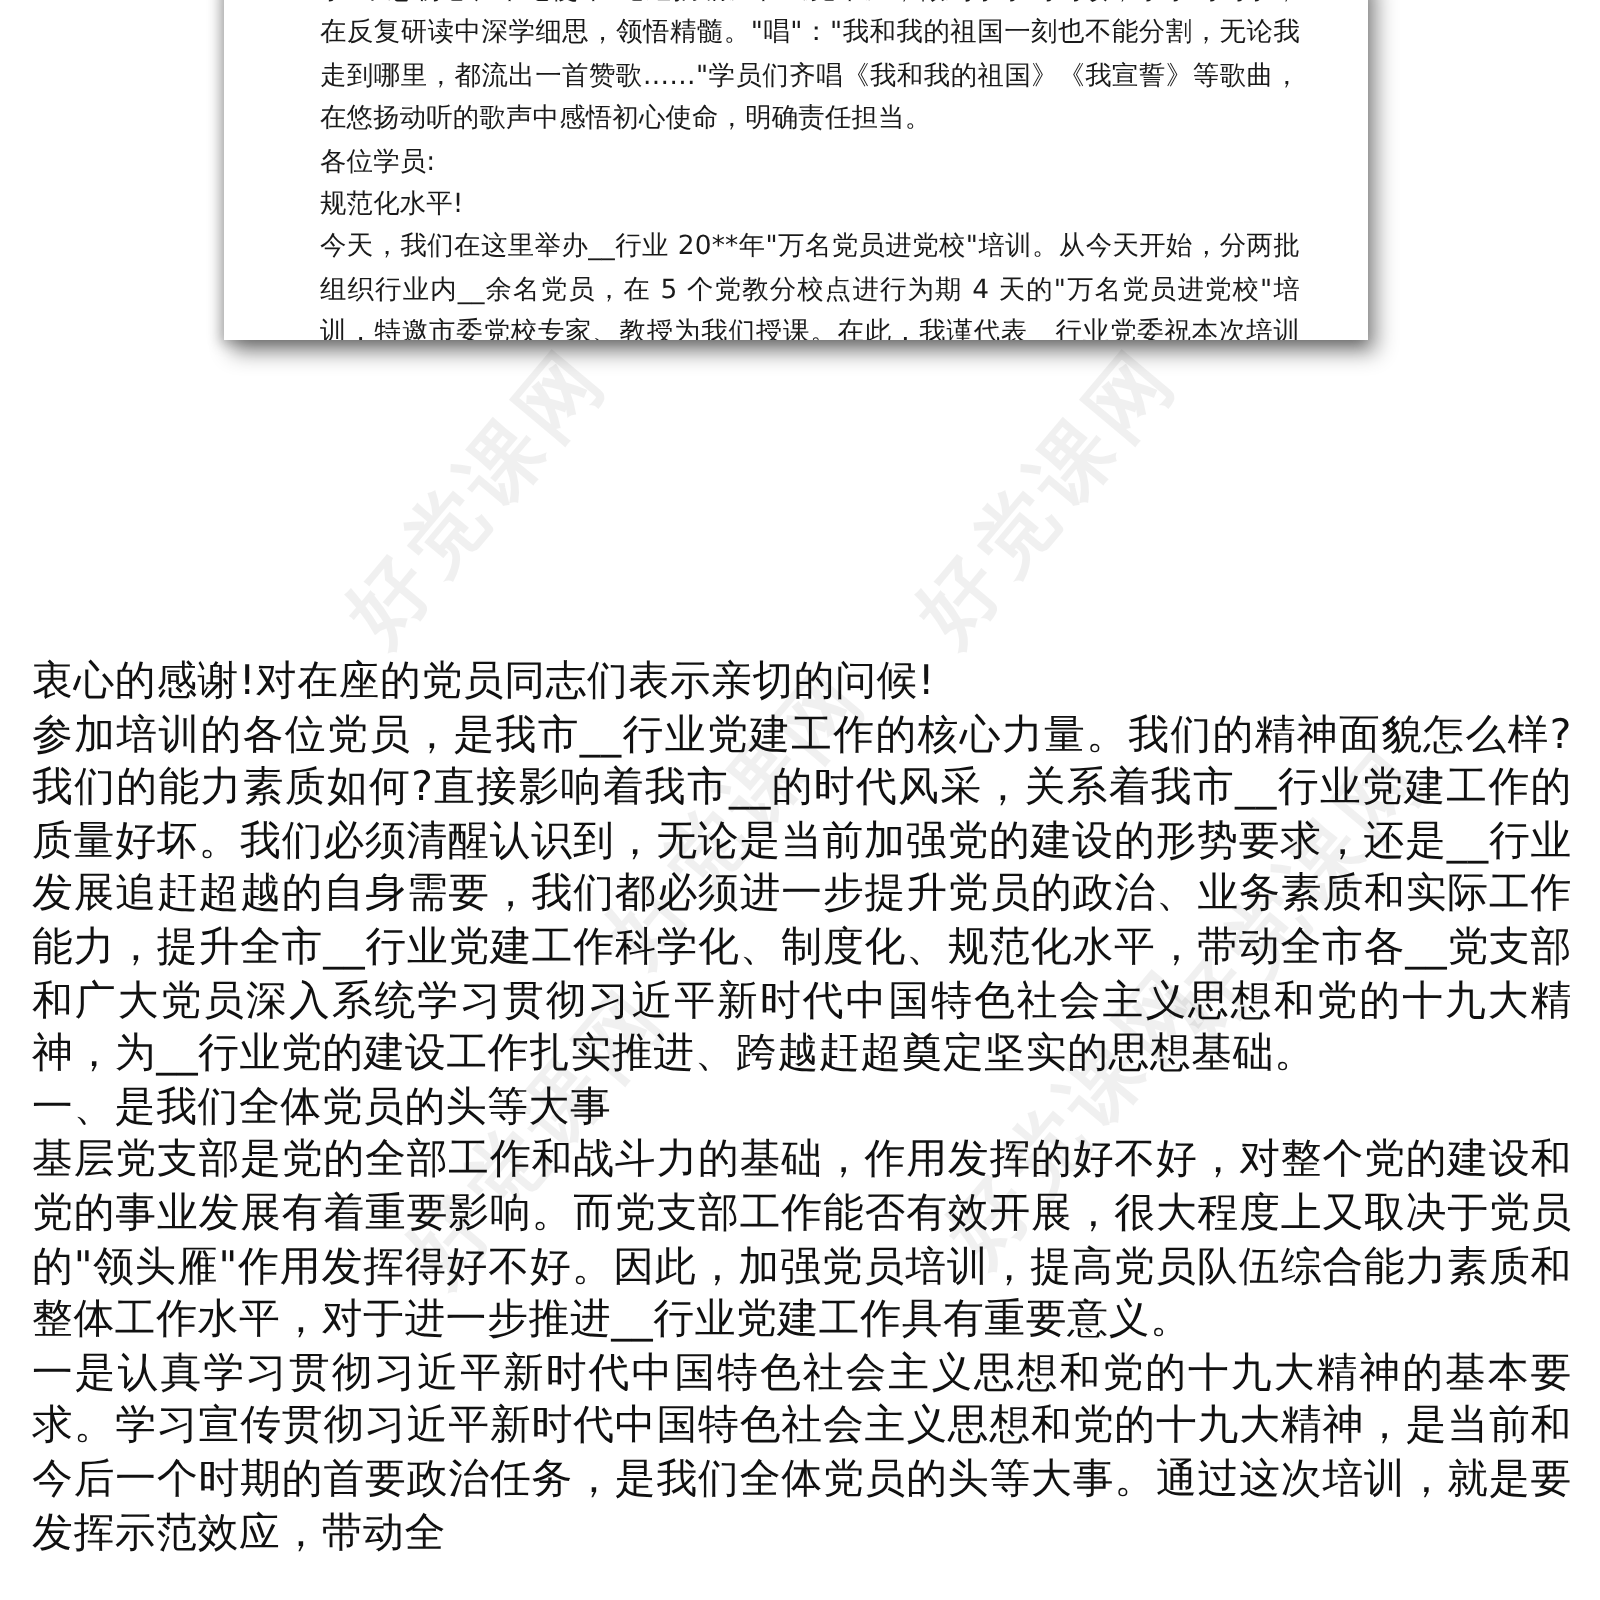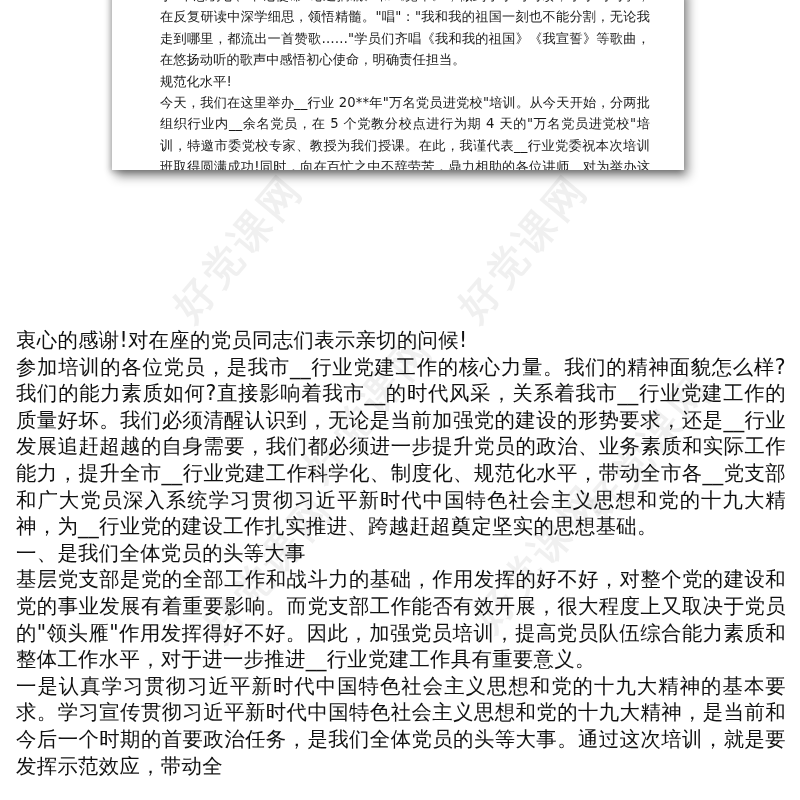--- a/index.html
+++ b/index.html
@@ -39,20 +39,21 @@
 <div class="watermark" style="left:150px; top:220px;">好党课网</div>
 <div class="watermark" style="left:435px; top:220px;">好党课网</div>
 <div class="watermark" style="left:280px; top:380px;">好党课网</div>
 <div class="watermark" style="left:560px; top:420px;">好党课网</div>
 <div class="watermark" style="left:180px; top:540px;">好党课网</div>
 <div class="watermark" style="left:450px; top:530px;">好党课网</div>
 
 <div class="card">
   <div class="card-text" style="top:-1px;">
     <p>于"不忘初心、牢记使命"论述摘编》和《党章》，做到字字句句读，字字句句学，在反复研读中深学细思，领悟精髓。"唱"："我和我的祖国一刻也不能分割，无论我走到哪里，都流出一首赞歌……"学员们齐唱《我和我的祖国》《我宣誓》等歌曲，在悠扬动听的歌声中感悟初心使命，明确责任担当。</p>
+    <p>各位学员:</p>
     <p>规范化水平!</p>
     <p>今天，我们在这里举办__行业 20**年"万名党员进党校"培训。从今天开始，分两批组织行业内__余名党员，在 5 个党教分校点进行为期 4 天的"万名党员进党校"培训，特邀市委党校专家、教授为我们授课。在此，我谨代表__行业党委祝本次培训班取得圆满成功!同时，向在百忙之中不辞劳苦，鼎力相助的各位讲师、对为举办这次培训班付出辛勤劳动的工作人员表示</p>
   </div>
 </div>
 
 <div class="main-text">
   <p>衷心的感谢!对在座的党员同志们表示亲切的问候!</p>
   <p>参加培训的各位党员，是我市__行业党建工作的核心力量。我们的精神面貌怎么样?我们的能力素质如何?直接影响着我市__的时代风采，关系着我市__行业党建工作的质量好坏。我们必须清醒认识到，无论是当前加强党的建设的形势要求，还是__行业发展追赶超越的自身需要，我们都必须进一步提升党员的政治、业务素质和实际工作能力，提升全市__行业党建工作科学化、制度化、规范化水平，带动全市各__党支部和广大党员深入系统学习贯彻习近平新时代中国特色社会主义思想和党的十九大精神，为__行业党的建设工作扎实推进、跨越赶超奠定坚实的思想基础。</p>
   <p>一、是我们全体党员的头等大事</p>
   <p>基层党支部是党的全部工作和战斗力的基础，作用发挥的好不好，对整个党的建设和党的事业发展有着重要影响。而党支部工作能否有效开展，很大程度上又取决于党员的"领头雁"作用发挥得好不好。因此，加强党员培训，提高党员队伍综合能力素质和整体工作水平，对于进一步推进__行业党建工作具有重要意义。</p>

